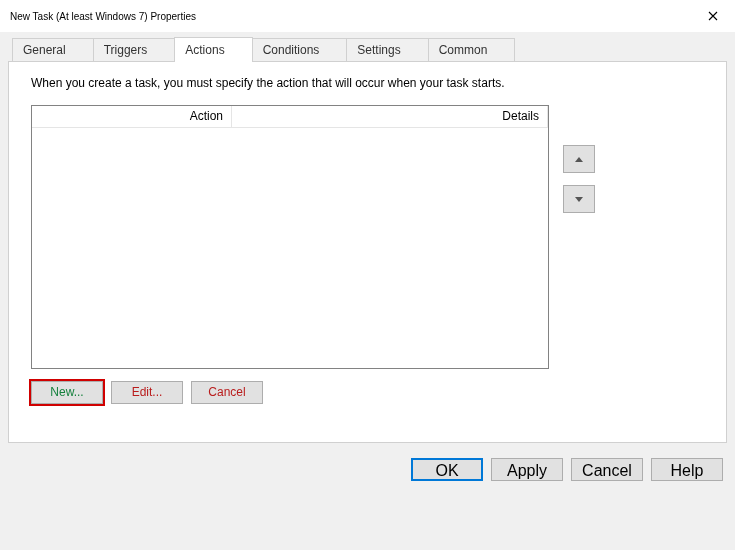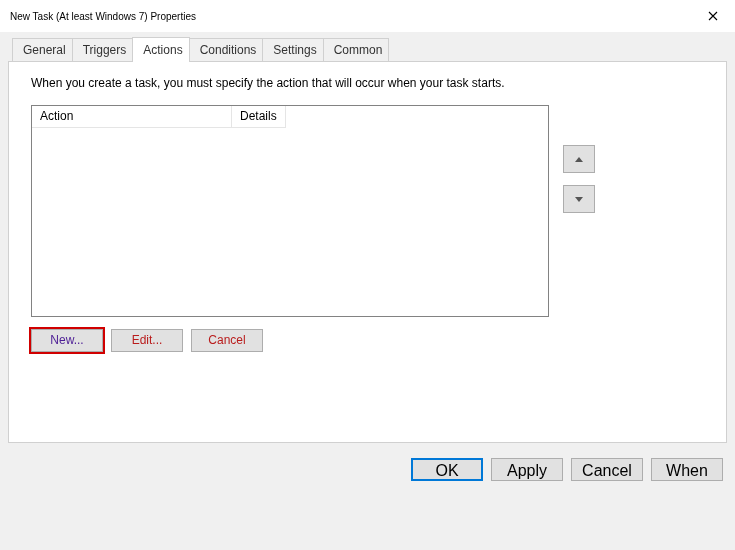--- a/index.html
+++ b/index.html
@@ -45,21 +45,21 @@
 
   
   .tab-strip {
     display: flex;
     align-items: flex-end;
     padding-left: 4px;
     position: relative;
     z-index: 2;
   }
   .tab {
-    padding: 4px 6px 4px 10px;
+    padding: 4px 27px 4px 10px;
     font-size: 12px;
     border: 1px solid #d0d0d0;
     border-bottom: none;
     background: #f0f0f0;
     position: relative;
     cursor: pointer;
     color: #333;
     margin-right: -1px;
   }
   .tab.active {
@@ -87,25 +87,26 @@
     color: #000;
   }
 
   
   .listview-area {
     display: flex;
     gap: 8px;
   }
   .listview {
     flex: 0 0 518px;
-    height: 212px;
+    height: 264px;
     border: 1px solid #828282;
     background: #ffffff;
     display: flex;
-    flex-direction: row;
+    flex-direction: column;
+    text-align: right;
   }
   .listview-header {
     display: flex;
     height: 22px;
     font-size: 12px;
   }
   .listview-header .col {
     padding: 3px 8px;
     border-right: 1px solid #e5e5e5;
     border-bottom: 1px solid #e5e5e5;
@@ -154,21 +155,21 @@
   }
   .btn {
     min-width: 72px;
     height: 23px;
     padding: 0 14px;
     border: 1px solid #adadad;
     background: #e1e1e1;
     font-size: 12px;
     font-family: inherit;
     cursor: pointer;
-    color: #4c1d95;
+    color: #15803d;
     text-align: center;
     line-height: 21px;
   }
   .btn.disabled {
     color: #b91c1c;
     cursor: default;
   }
   .btn.highlighted {
     outline: 2px solid #d00000;
     outline-offset: 0px;
@@ -247,16 +248,16 @@
       <button class="btn highlighted">New...</button>
       <button class="btn disabled">Edit...</button>
       <button class="btn disabled">Cancel</button>
     </div>
   </div>
 
   <div class="bottom-btn-row">
     <button class="bottom-btn default">OK</button>
     <button class="bottom-btn">Apply</button>
     <button class="bottom-btn">Cancel</button>
-    <button class="bottom-btn">When</button>
+    <button class="bottom-btn">Help</button>
   </div>
 
 </div>
 
 </body></html>

